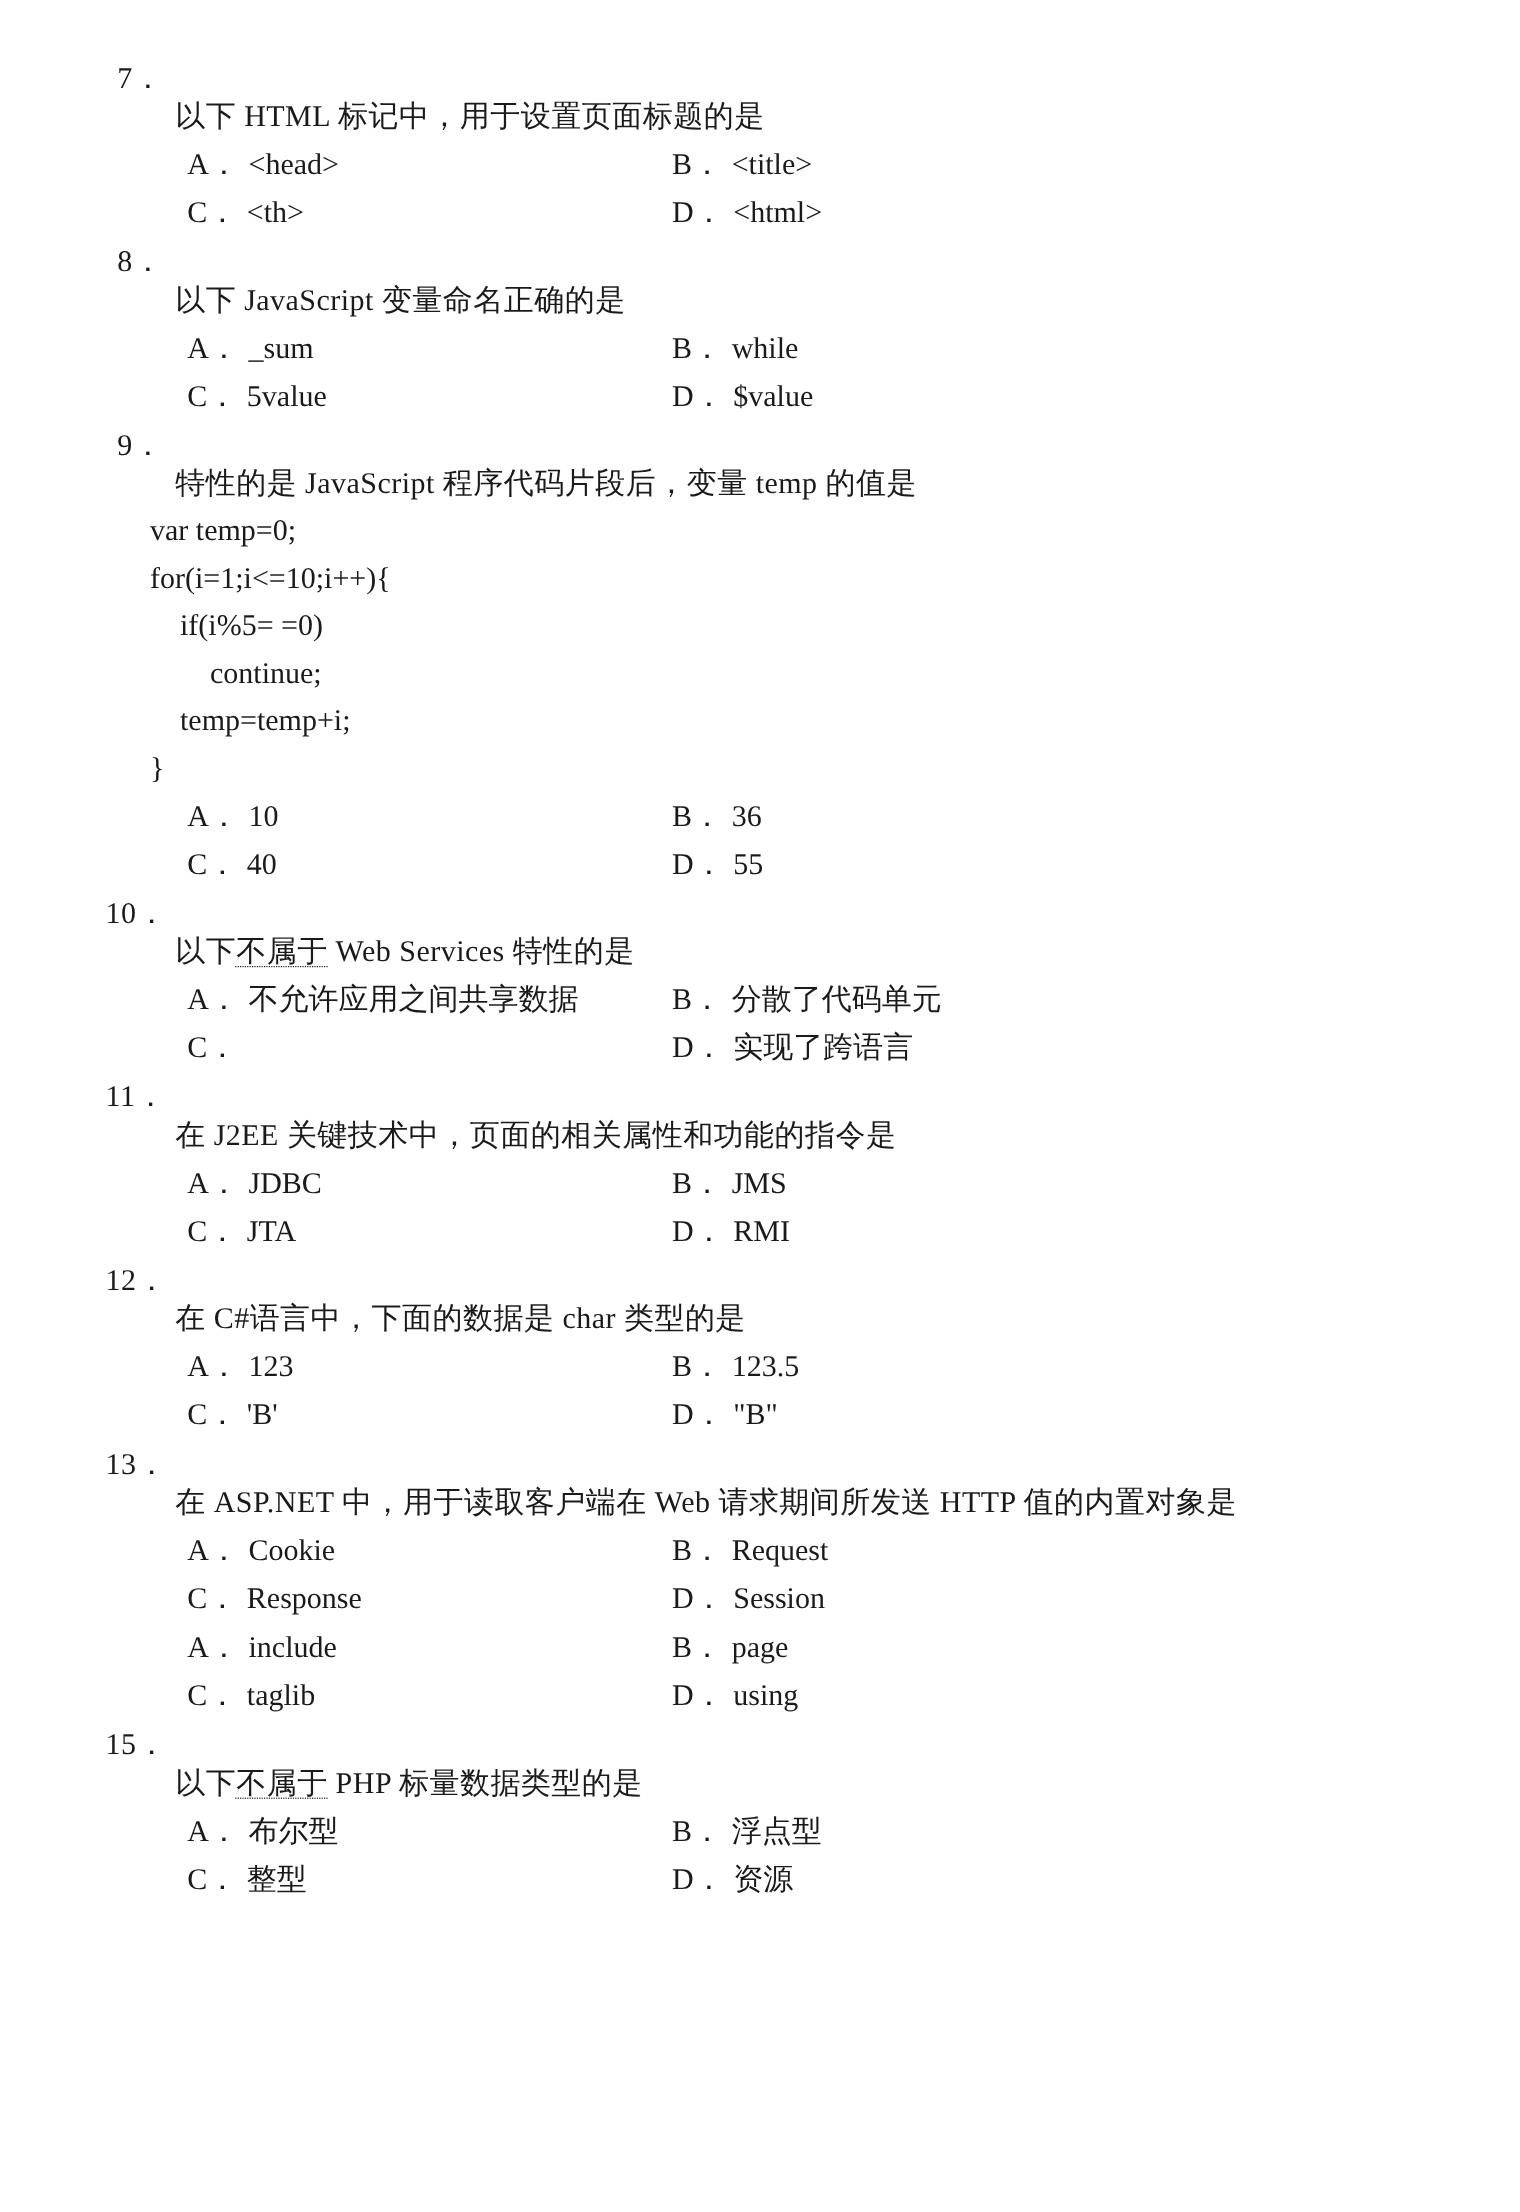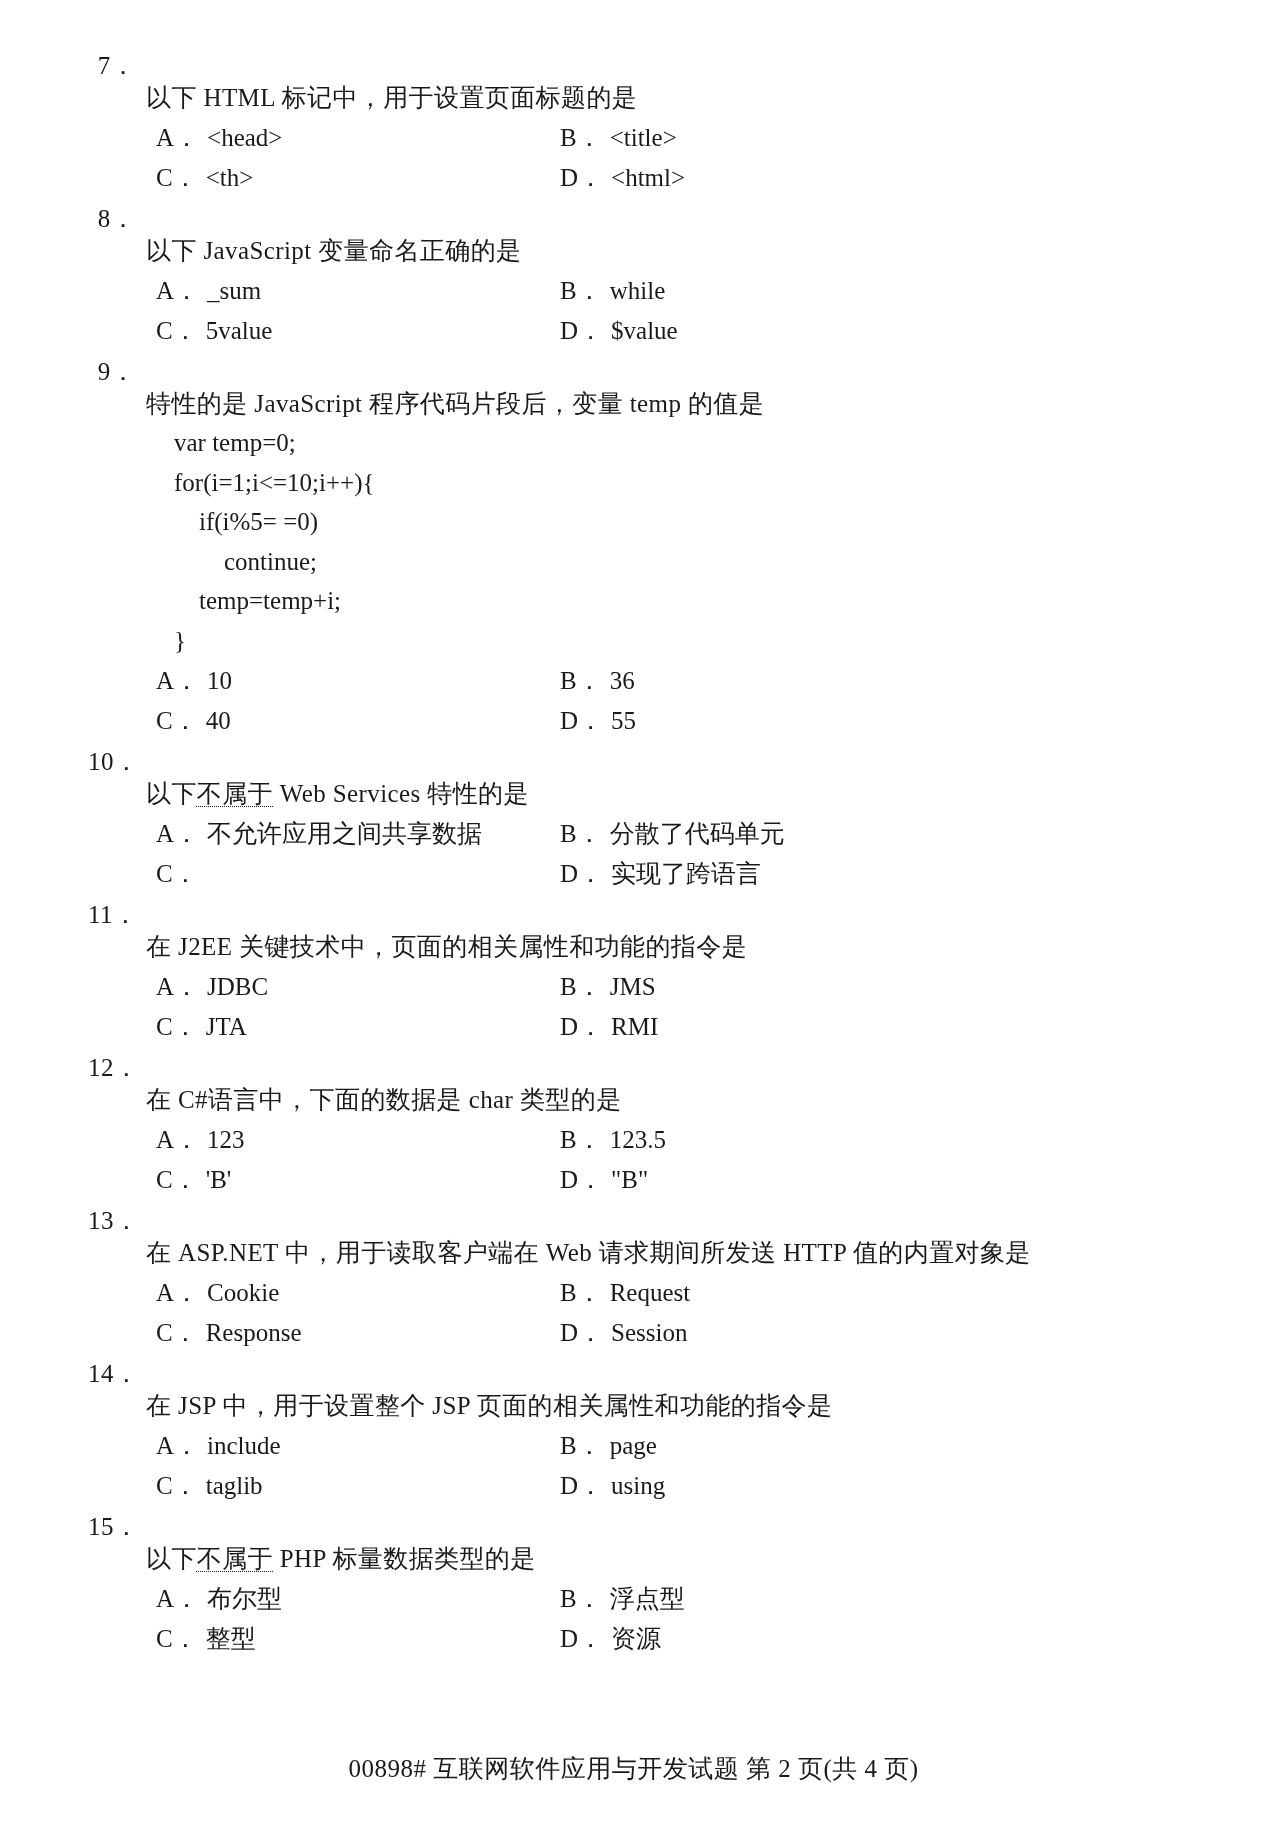--- a/index.html
+++ b/index.html
@@ -51,21 +51,21 @@
     flex: 1;
     margin-top: 32px;
   }
   .dotted {
     text-decoration: underline;
     text-decoration-style: dotted;
     text-underline-offset: 4px;
     text-decoration-thickness: 1px;
   }
   .code-block {
-    margin-left: 86px;
+    margin-left: 37px;
     font-size: 25px;
     line-height: 1.58;
     font-family: "Liberation Serif", serif;
   }
   .code-line {
     white-space: pre;
   }
   .options {
     margin-left: 68px;
     margin-top: 1px;
@@ -314,24 +314,20 @@
           </span>
           <span class="opt opt-d">
             <span class="opt-label">D．</span>
             <span class="opt-text">Session</span>
           </span>
         </div>
       </div>
     </div>
 
     <div class="q">
-      <div class="q-stem">
-        <span class="q-num">14．</span>
-        <span class="q-text">在 JSP 中，用于设置整个 JSP 页面的相关属性和功能的指令是</span>
-      </div>
       <div class="options">
         <div class="opt-row">
           <span class="opt opt-a">
             <span class="opt-label">A．</span>
             <span class="opt-text">include</span>
           </span>
           <span class="opt opt-b">
             <span class="opt-label">B．</span>
             <span class="opt-text">page</span>
           </span>
@@ -373,14 +369,13 @@
           <span class="opt opt-d">
             <span class="opt-label">D．</span>
             <span class="opt-text">资源</span>
           </span>
         </div>
       </div>
     </div>
 
   </div>
 
-  <div class="footer">00898# 互联网软件应用与开发试题 第 2 页(共 4 页)</div>
 </div>
 
 </body></html>

